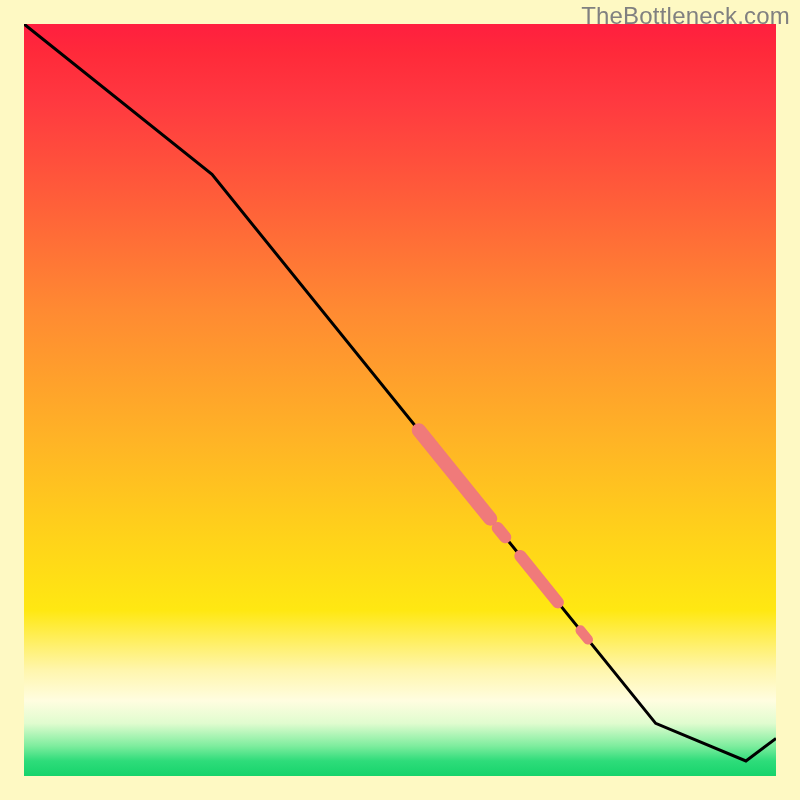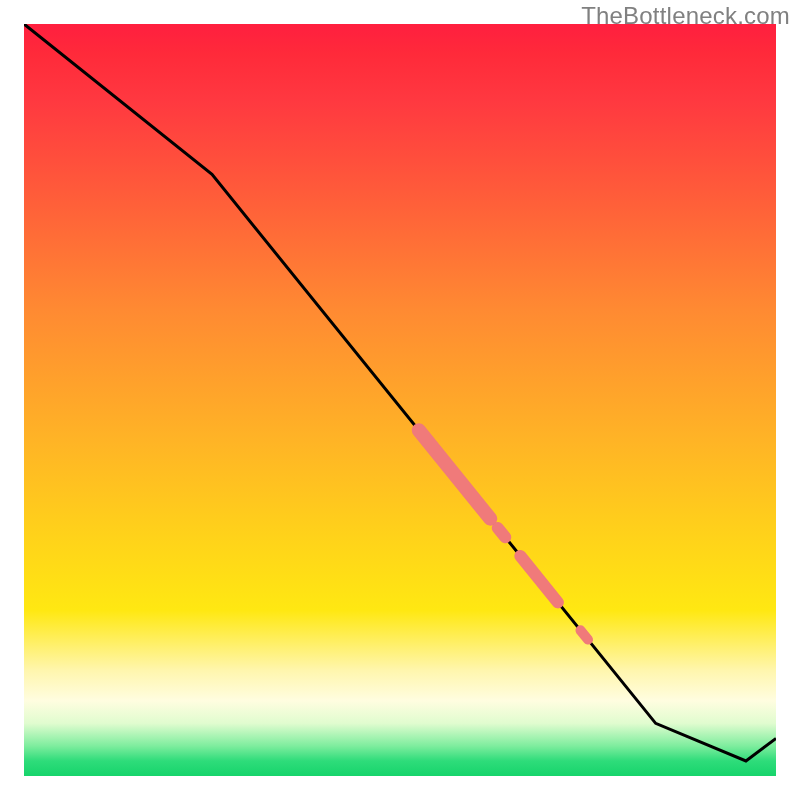--- a/index.html
+++ b/index.html
@@ -8,21 +8,21 @@
     width: 800px;
     height: 800px;
     background: #000;
     overflow: hidden;
     font-family: Arial, Helvetica, sans-serif;
   }
   .stage {
     position: relative;
     width: 800px;
     height: 800px;
-    background: #ffffff;
+    background: #fef9c3;
   }
   .watermark {
     position: absolute;
     top: 2px;
     right: 10px;
     color: #808080;
     font-size: 24px;
     font-weight: 500;
     z-index: 50;
     letter-spacing: 0.2px;

